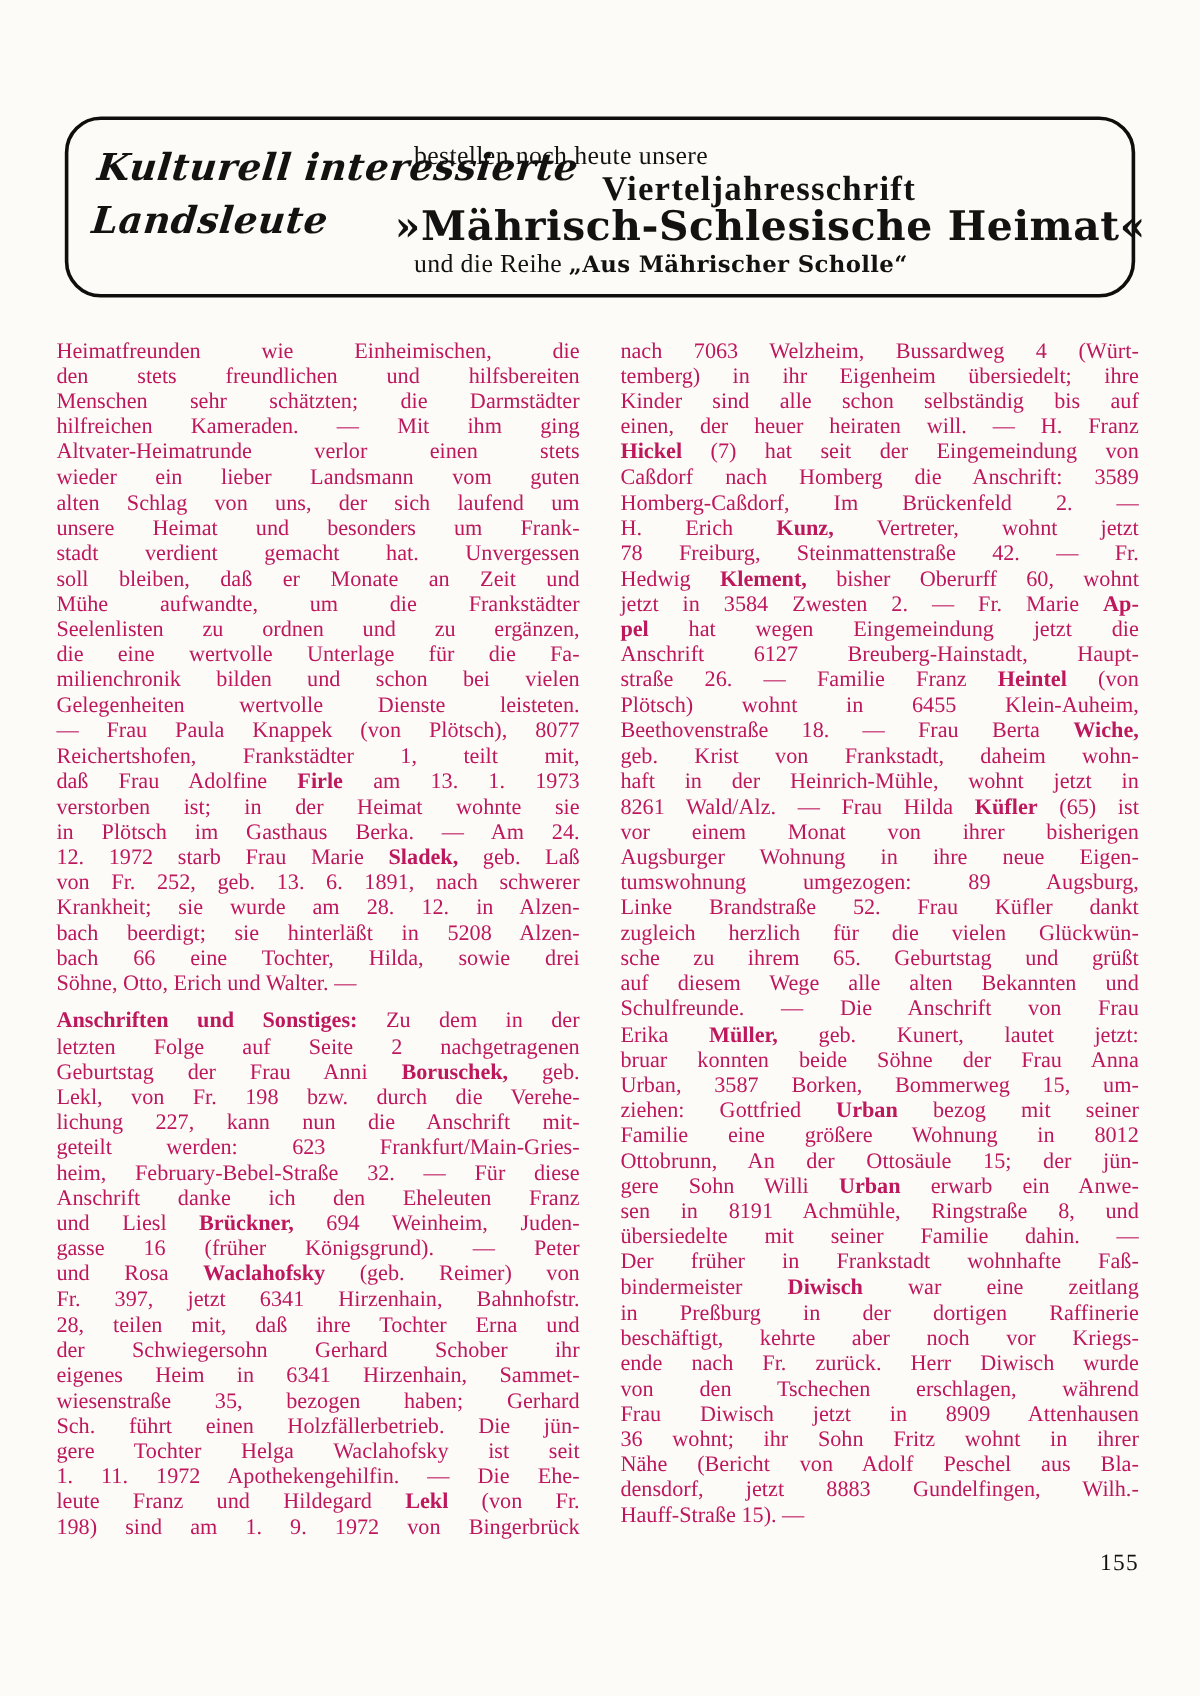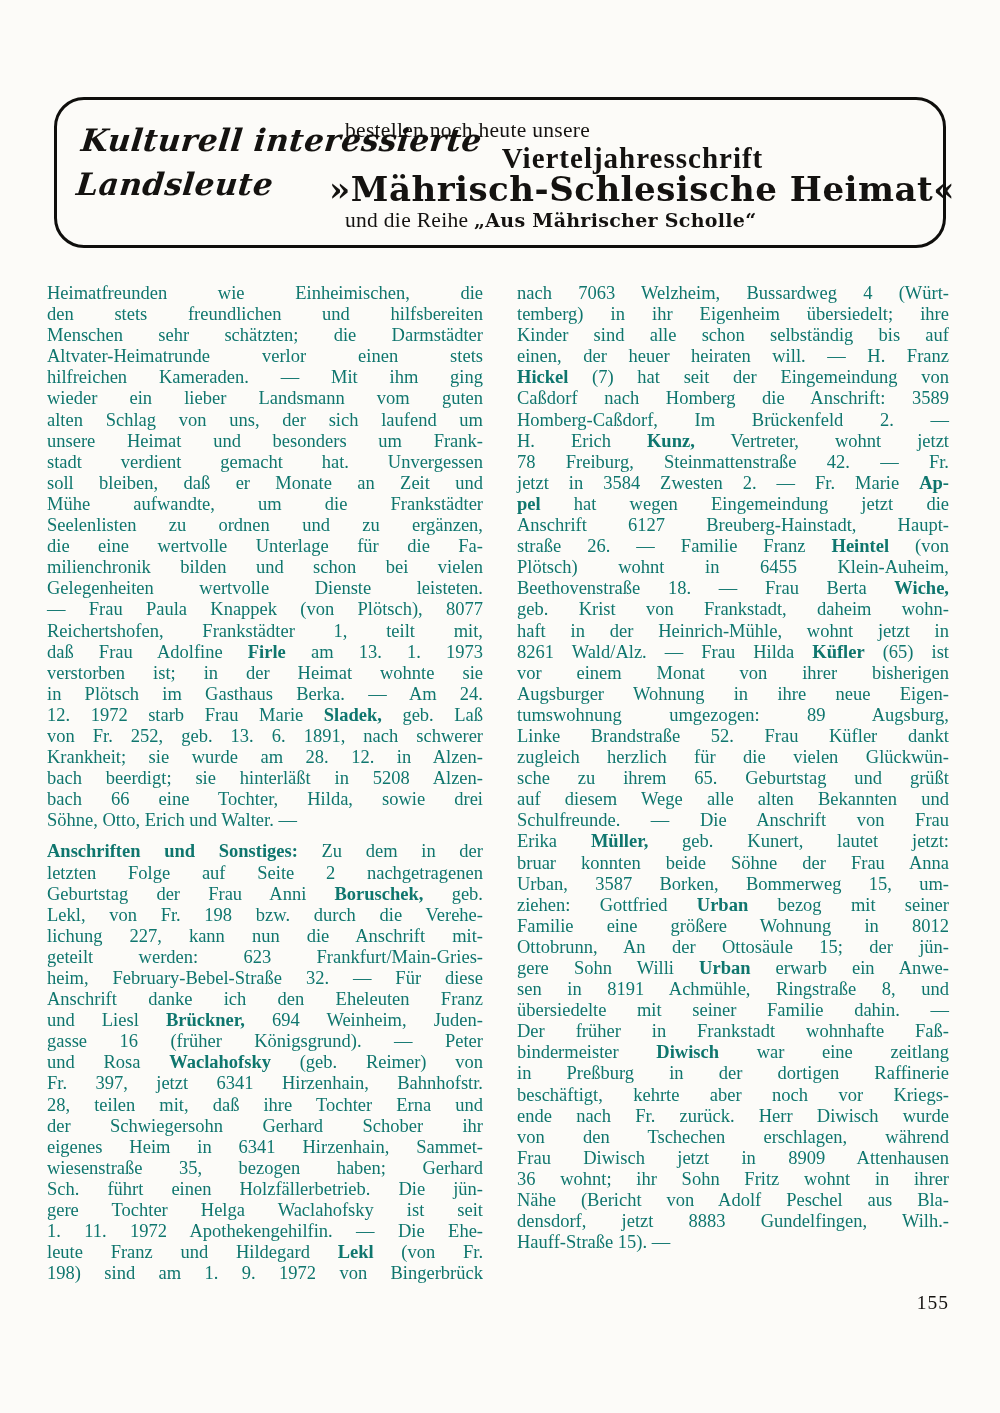--- a/index.html
+++ b/index.html
@@ -76,21 +76,21 @@
   .columns {
     position: absolute;
     left: 47px; top: 283px;
     width: 902px;
     display: flex;
     gap: 34px;
   }
   .col {
     font-size: 18.5px;
     line-height: 21.1px;
-    color: #0f766e;
+    color: #be185d;
   }
   .col-left  { width: 436px; }
   .col-right { width: 432px; }
   .para + .para { margin-top: 10px; }
   .tline {
     text-align: justify;
     text-align-last: justify;
     white-space: normal;
   }
   .tline.endline { text-align-last: left; }
@@ -122,22 +122,22 @@
       <div class="promo-series"><span>und die Reihe </span><b>„Aus Mährischer Scholle“</b></div>
     </div>
   </div>
 
   <div class="columns">
     <div class="col col-left">
         <div class="para">
           <div class="tline">Heimatfreunden wie Einheimischen, die</div>
           <div class="tline">den stets freundlichen und hilfsbereiten</div>
           <div class="tline">Menschen sehr schätzten; die Darmstädter</div>
+          <div class="tline">hilfreichen Kameraden. — Mit ihm ging</div>
           <div class="tline">Altvater-Heimatrunde verlor einen stets</div>
-          <div class="tline">hilfreichen Kameraden. — Mit ihm ging</div>
           <div class="tline">wieder ein lieber Landsmann vom guten</div>
           <div class="tline">alten Schlag von uns, der sich laufend um</div>
           <div class="tline">unsere Heimat und besonders um Frank-</div>
           <div class="tline">stadt verdient gemacht hat. Unvergessen</div>
           <div class="tline">soll bleiben, daß er Monate an Zeit und</div>
           <div class="tline">Mühe aufwandte, um die Frankstädter</div>
           <div class="tline">Seelenlisten zu ordnen und zu ergänzen,</div>
           <div class="tline">die eine wertvolle Unterlage für die Fa-</div>
           <div class="tline">milienchronik bilden und schon bei vielen</div>
           <div class="tline">Gelegenheiten wertvolle Dienste leisteten.</div>
@@ -181,20 +181,21 @@
         <div class="para">
           <div class="tline">nach 7063 Welzheim, Bussardweg 4 (Würt-</div>
           <div class="tline">temberg) in ihr Eigenheim übersiedelt; ihre</div>
           <div class="tline">Kinder sind alle schon selbständig bis auf</div>
           <div class="tline">einen, der heuer heiraten will. — H. Franz</div>
           <div class="tline"><b>Hickel</b> (7) hat seit der Eingemeindung von</div>
           <div class="tline">Caßdorf nach Homberg die Anschrift: 3589</div>
           <div class="tline">Homberg-Caßdorf, Im Brückenfeld 2. —</div>
           <div class="tline">H. Erich <b>Kunz,</b> Vertreter, wohnt jetzt</div>
           <div class="tline">78 Freiburg, Steinmattenstraße 42. — Fr.</div>
+          <div class="tline">Hedwig <b>Klement,</b> bisher Oberurff 60, wohnt</div>
           <div class="tline">jetzt in 3584 Zwesten 2. — Fr. Marie <b>Ap-</b></div>
           <div class="tline"><b>pel</b> hat wegen Eingemeindung jetzt die</div>
           <div class="tline">Anschrift 6127 Breuberg-Hainstadt, Haupt-</div>
           <div class="tline">straße 26. — Familie Franz <b>Heintel</b> (von</div>
           <div class="tline">Plötsch) wohnt in 6455 Klein-Auheim,</div>
           <div class="tline">Beethovenstraße 18. — Frau Berta <b>Wiche,</b></div>
           <div class="tline">geb. Krist von Frankstadt, daheim wohn-</div>
           <div class="tline">haft in der Heinrich-Mühle, wohnt jetzt in</div>
           <div class="tline">8261 Wald/Alz. — Frau Hilda <b>Küfler</b> (65) ist</div>
           <div class="tline">vor einem Monat von ihrer bisherigen</div>

